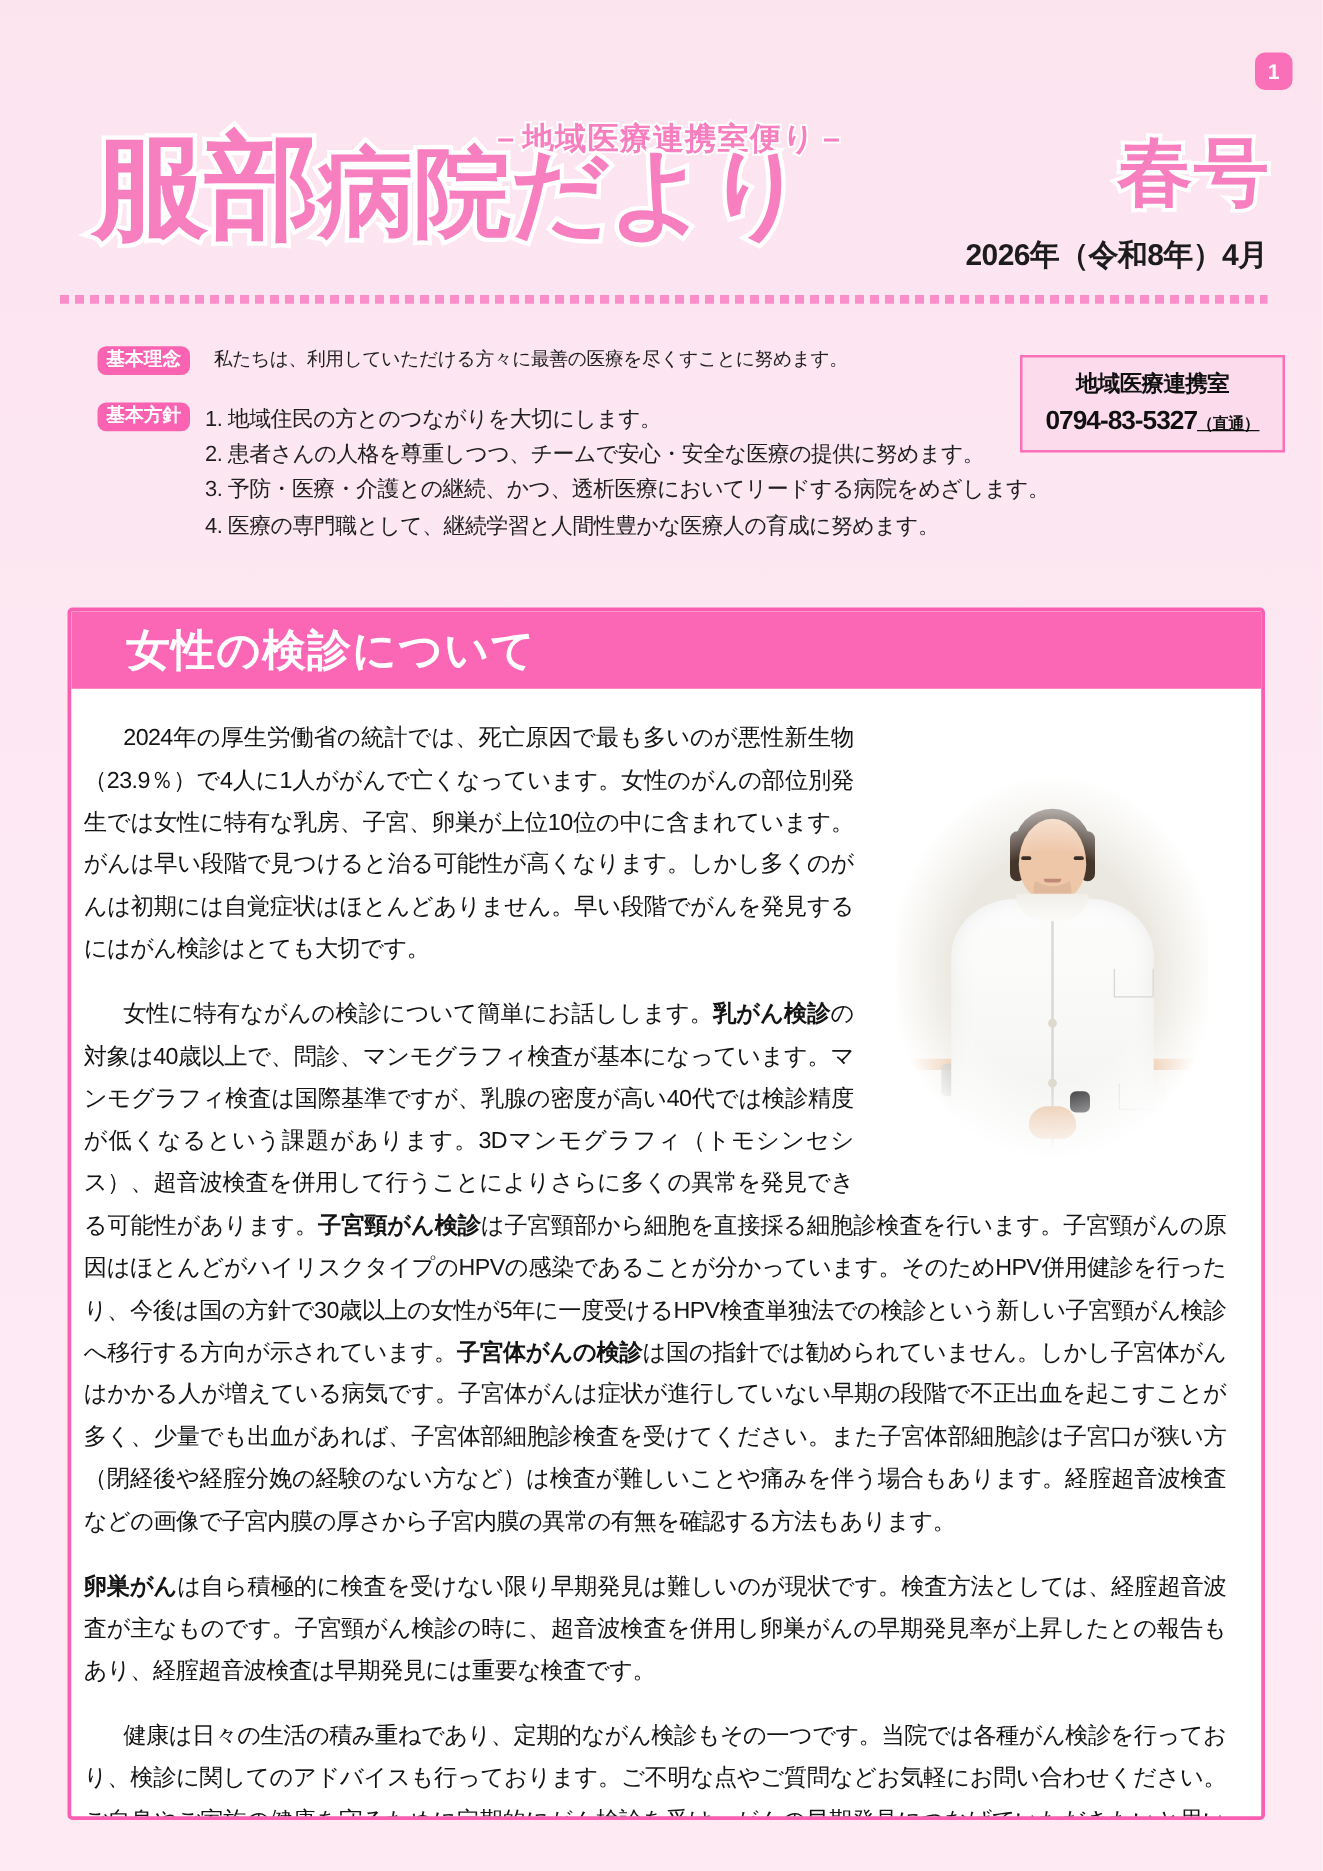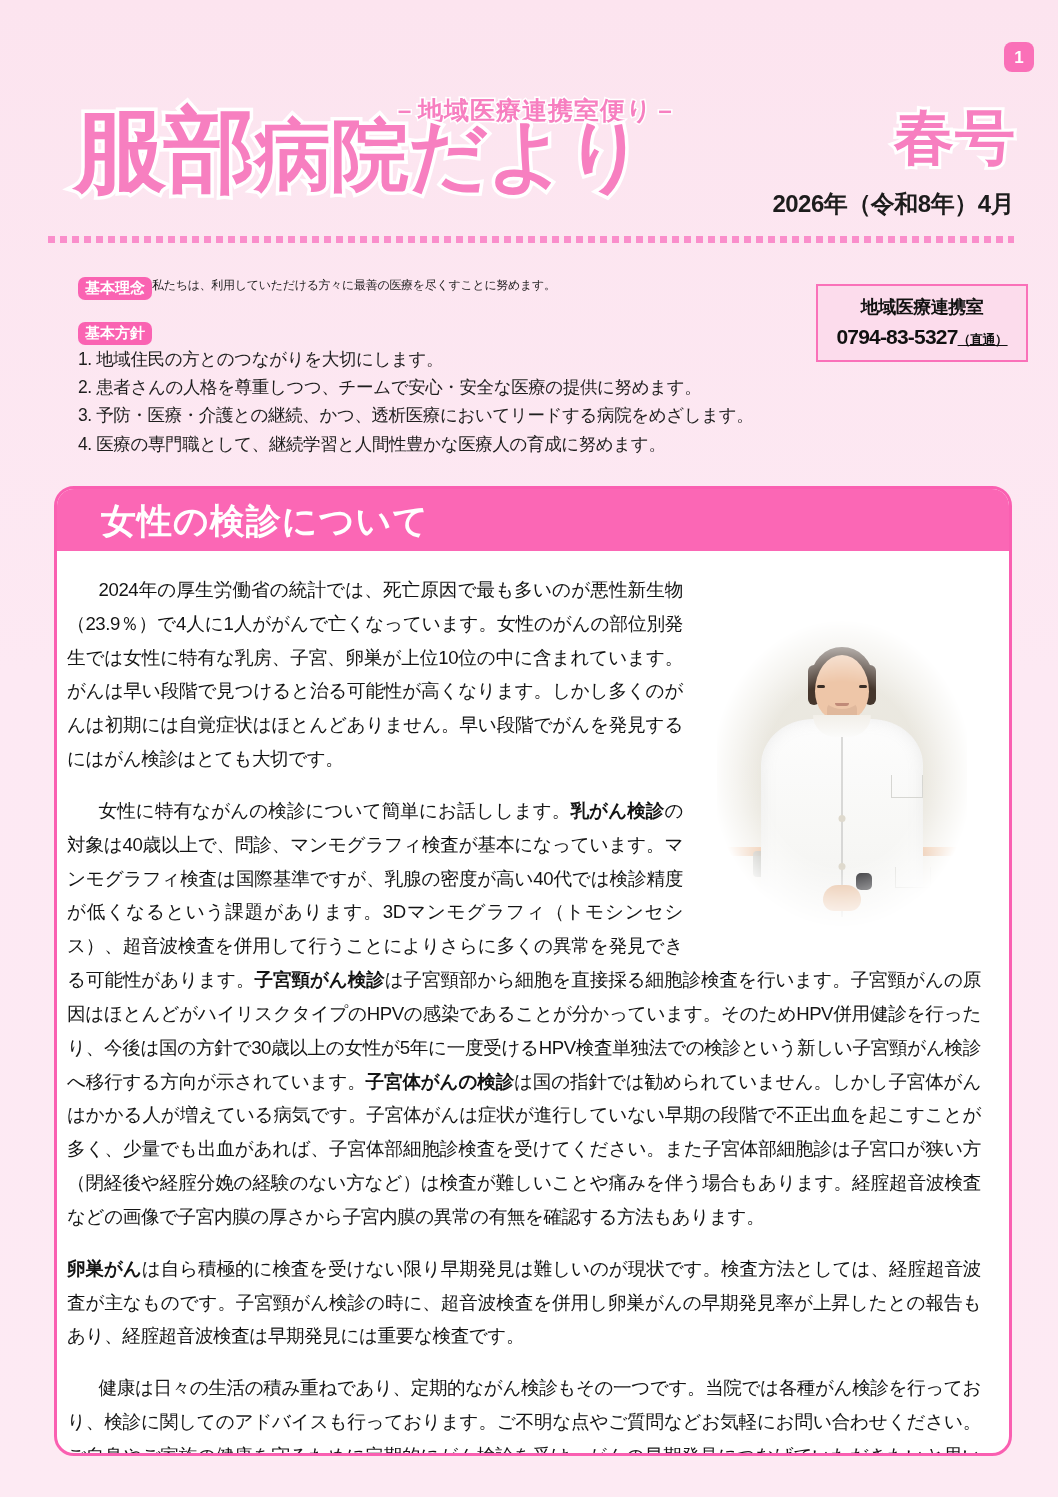--- a/index.html
+++ b/index.html
@@ -119,42 +119,43 @@
   .philo {
     position: absolute;
     left: 78px;
     top: 276px;
     width: 690px;
   }
   .philo-row {
     display: flex;
     align-items: flex-start;
   }
-  .philo-row + .philo-row { margin-top: 21px; flex-direction: column; }
+  .philo-row + .philo-row { margin-top: 21px; }
   .badge {
     flex: 0 0 auto;
     background: #fa63b2;
     color: #ffffff;
     font-size: 15px;
     font-weight: bold;
     border-radius: 7px;
     padding: 3px 7px 4px 7px;
     line-height: 1.05;
     margin-top: 1px;
     letter-spacing: 0px;
     white-space: nowrap;
   }
   .philo-text {
-    margin-left: 0;
-    font-size: 12px;
+    margin-left: 19px;
+    font-size: 15px;
     line-height: 1.55;
     color: #1e1e1e;
     letter-spacing: -0.3px;
   }
   .philo-list {
+    margin-left: 12px;
     font-size: 17.5px;
     line-height: 1.62;
     color: #1e1e1e;
     letter-spacing: -0.4px;
   }
   .philo-list div { white-space: nowrap; }
 
   
   .contact {
     position: absolute;
@@ -191,21 +192,21 @@
   .contact-phone .note u { text-decoration: underline; }
 
   
   .article {
     position: absolute;
     left: 54px;
     top: 486px;
     width: 958px;
     height: 970px;
     border: 3px solid #fa5fb1;
-    border-radius: 20px;
+    border-radius: 4px;
     background: #ffffff;
     box-sizing: border-box;
     overflow: hidden;
   }
   .article-header {
     height: 62px;
     background: #fb67b5;
     display: flex;
     align-items: center;
     padding-left: 44px;

